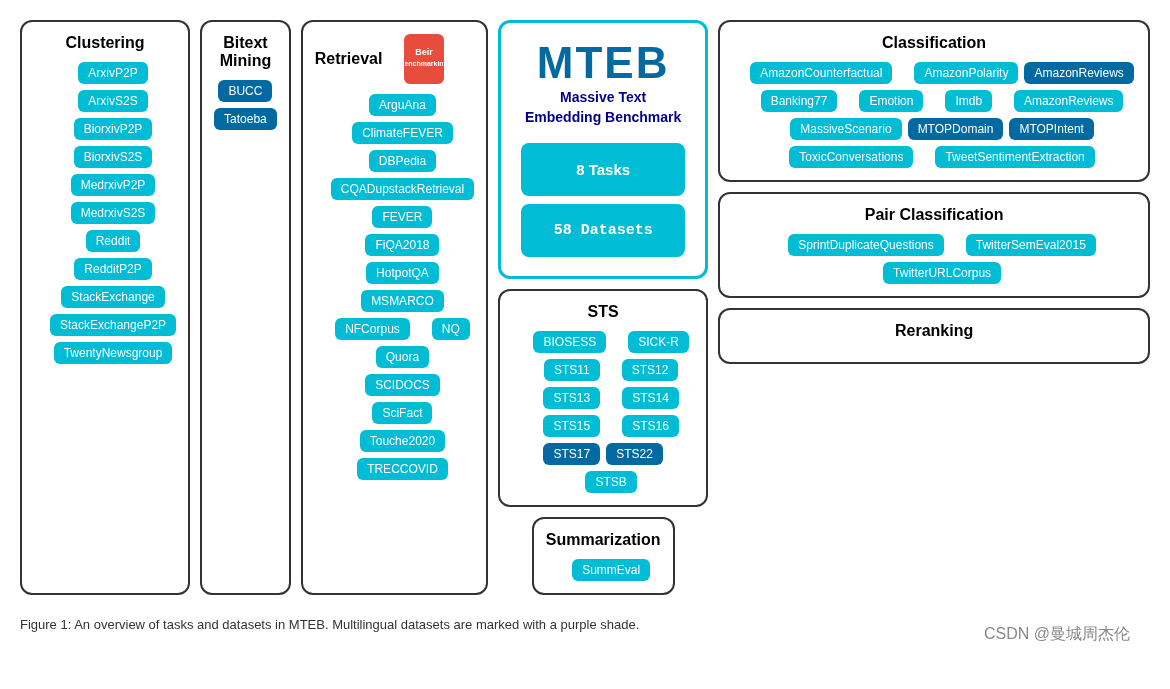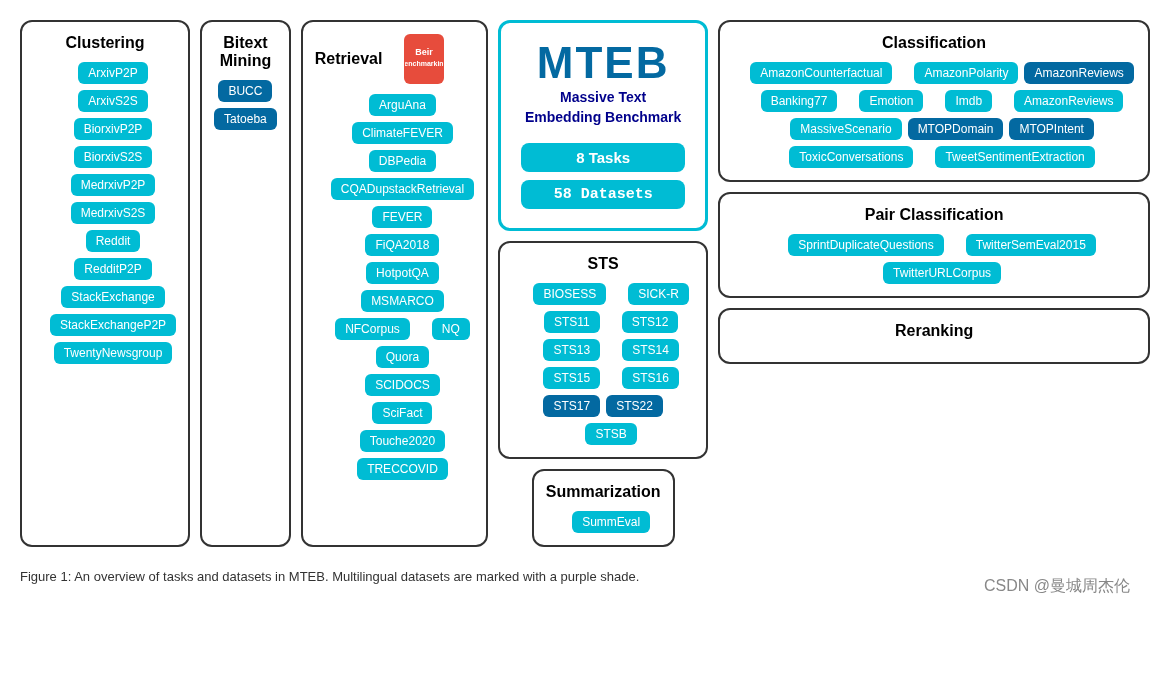--- a/index.html
+++ b/index.html
@@ -109,21 +109,21 @@
       color: #00008b;
       line-height: 1.4;
       margin-bottom: 12px;
     }
 
     .mteb-badge {
       display: inline-block;
       background: #00bcd4;
       color: #fff;
       border-radius: 8px;
-      padding: 6px 16px;
+      padding: 18px 16px;
       font-size: 15px;
       font-weight: bold;
       margin: 4px 0;
       width: 100%;
     }
 
     .beir-icon {
       width: 40px;
       height: 50px;
       background: #e74c3c;

